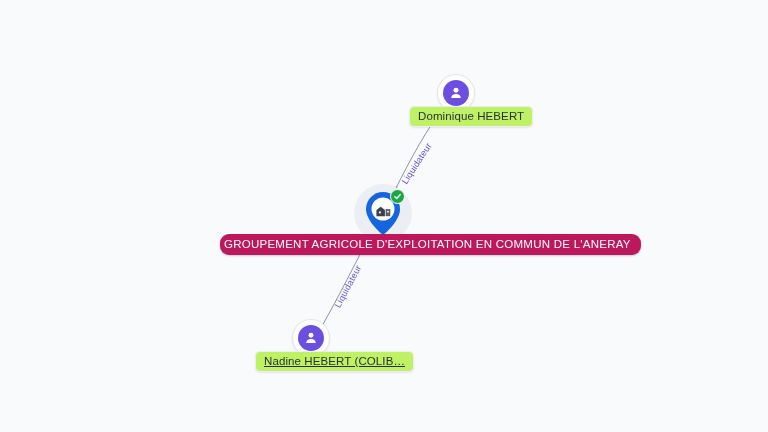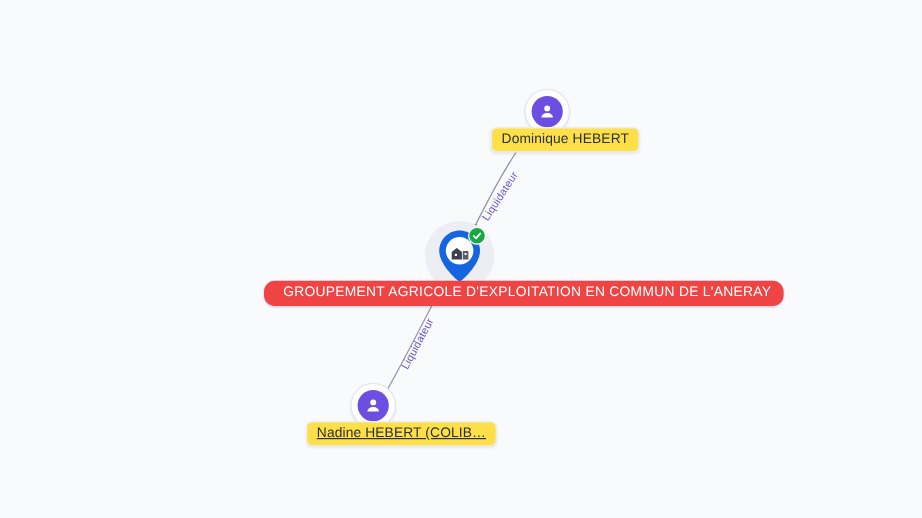--- a/index.html
+++ b/index.html
@@ -100,34 +100,34 @@
     z-index: 2;
   }
   
   .node-label {
     position: absolute;
     white-space: nowrap;
     box-sizing: border-box;
     z-index: 7;
   }
   .label-person {
-    background: #fde047;
+    background: #bef264;
     color: #2b2f3a;
     font-size: 11.5px;
     padding: 3px 8px 4px 8px;
     border-radius: 5px;
     border: 1px solid #eceef3;
     box-shadow: 0 1px 2px rgba(40,50,90,0.10);
     letter-spacing: 0.1px;
   }
   .label-company {
-    background: #ef4444;
+    background: #be185d;
     color: #ffffff;
     font-size: 11.5px;
-    padding: 4px 10px 5px 16px;
+    padding: 4px 10px 5px 4px;
     border-radius: 9px;
     letter-spacing: 0.25px;
     box-shadow: 0 1px 2px rgba(20,60,140,0.25);
   }
   
   .edge-label {
     position: absolute;
     color: #6a52c9;
     font-size: 9px;
     white-space: nowrap;

